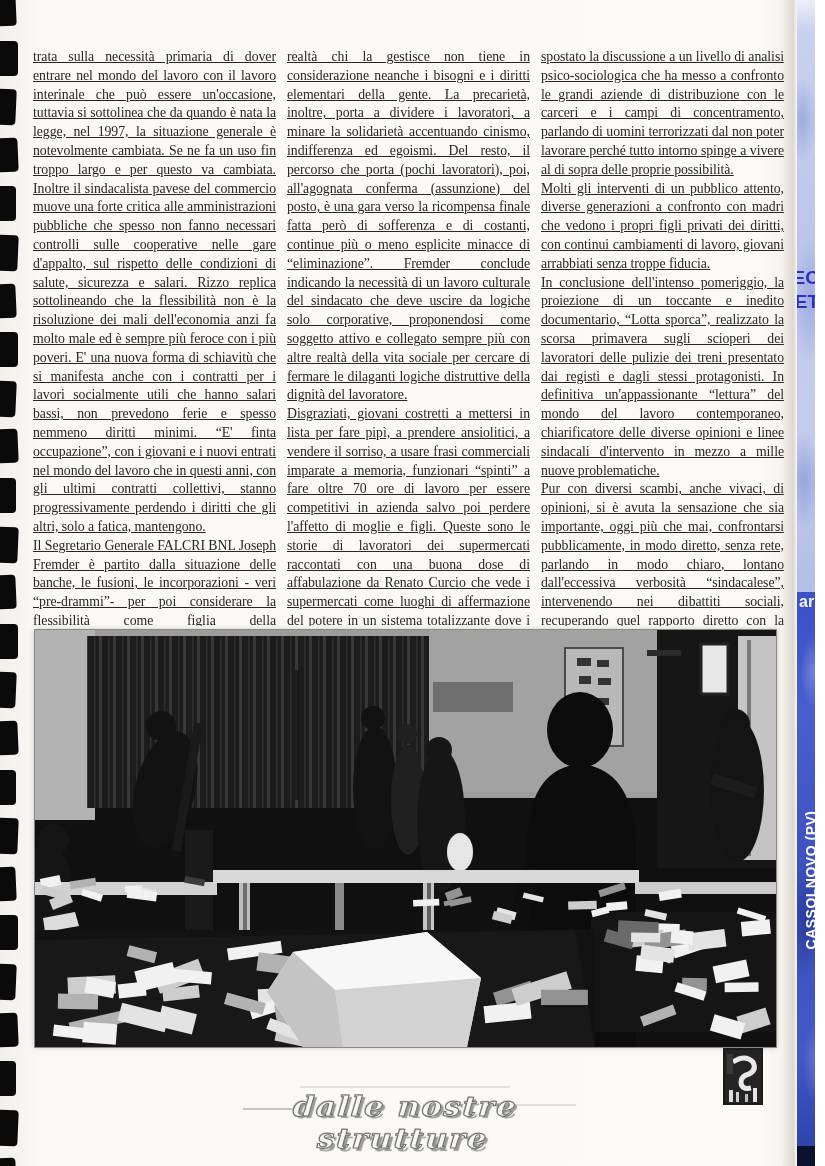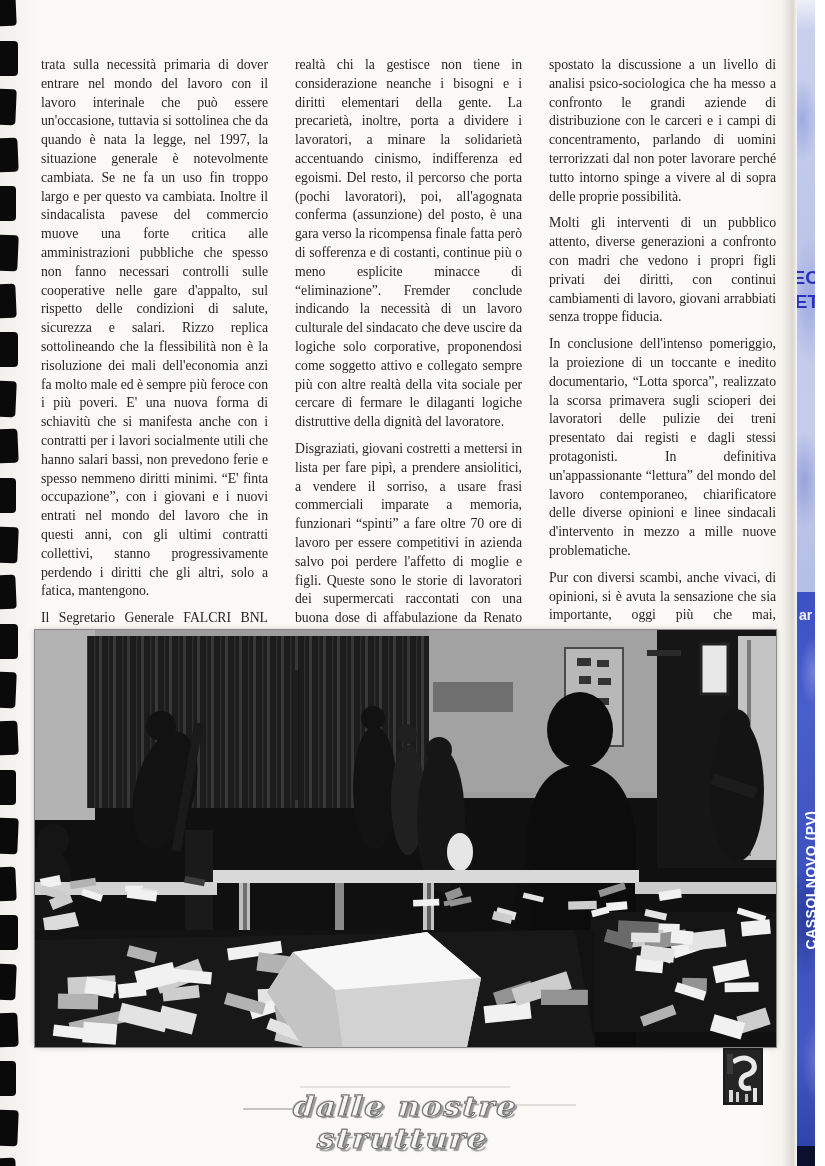--- a/index.html
+++ b/index.html
@@ -22,21 +22,21 @@
   .columns{
     position:absolute;left:33px;top:48px;width:752px;height:578px;
     display:flex;gap:11px;
   }
   .col{
     width:243px;height:578px;overflow:hidden;
     font-size:13.8px;line-height:18.8px;color:#262626;
     text-align:justify;
     letter-spacing:-0.05px;
   }
-  .col p{margin:8px;}
+  .col p{margin:0;text-decoration:underline;}
   .col p + p{margin-top:0;}
   
   .photo{
     position:absolute;left:35px;top:630px;width:741px;height:417px;margin:0;
     background:#111;box-shadow:0 0 0 1px #888, 0 0 6px rgba(0,0,0,.25);
   }
   .photo svg{display:block;width:741px;height:417px;}
   
   .stamp{position:absolute;left:723px;top:1048px;width:40px;height:57px;}
   .stamp svg{display:block;width:40px;height:57px;}
@@ -78,23 +78,23 @@
   .partial-et{top:292px;}
   .strip-blue{
     position:absolute;left:0;top:592px;width:28px;height:556px;
     background:
       radial-gradient(20px 50px at 60% 80px, rgba(255,255,255,.25), rgba(0,0,0,0) 70%),
       radial-gradient(24px 80px at 30% 330px, rgba(10,20,90,.35), rgba(0,0,0,0) 70%),
       radial-gradient(20px 60px at 70% 470px, rgba(255,255,255,.18), rgba(0,0,0,0) 70%),
       linear-gradient(180deg,#3a50c4 0,#4a5fce 120px,#3b50bd 300px,#4458c6 460px,#2f43ad 556px);
   }
   .strip-ar{
-    position:absolute;left:2px;top:15px;
+    position:absolute;left:2px;top:1px;
     font-family:"Liberation Sans", sans-serif;font-weight:bold;
-    color:#f2f3fa;font-size:14px;text-align:center;
+    color:#f2f3fa;font-size:16px;text-align:center;
   }
   .strip-vertical-label{
     position:absolute;left:50%;top:280px;
     transform:translate(-50%,0) rotate(-90deg);transform-origin:center;
     font-family:"Liberation Sans", sans-serif;font-weight:bold;
     font-size:14px;letter-spacing:.5px;color:#ffffff;white-space:nowrap;
   }
   .strip-navy{
     position:absolute;left:0;top:1146px;width:28px;height:20px;background:#0a102e;
   }

